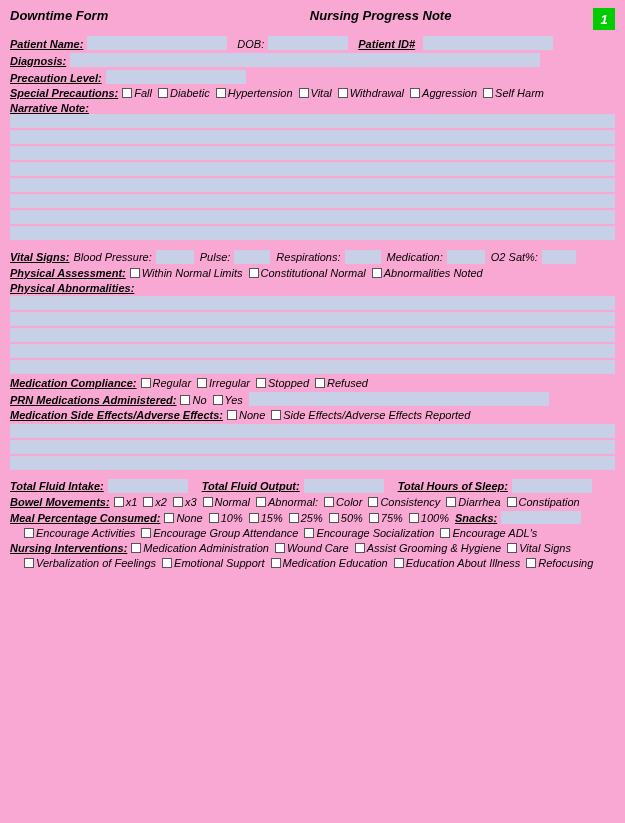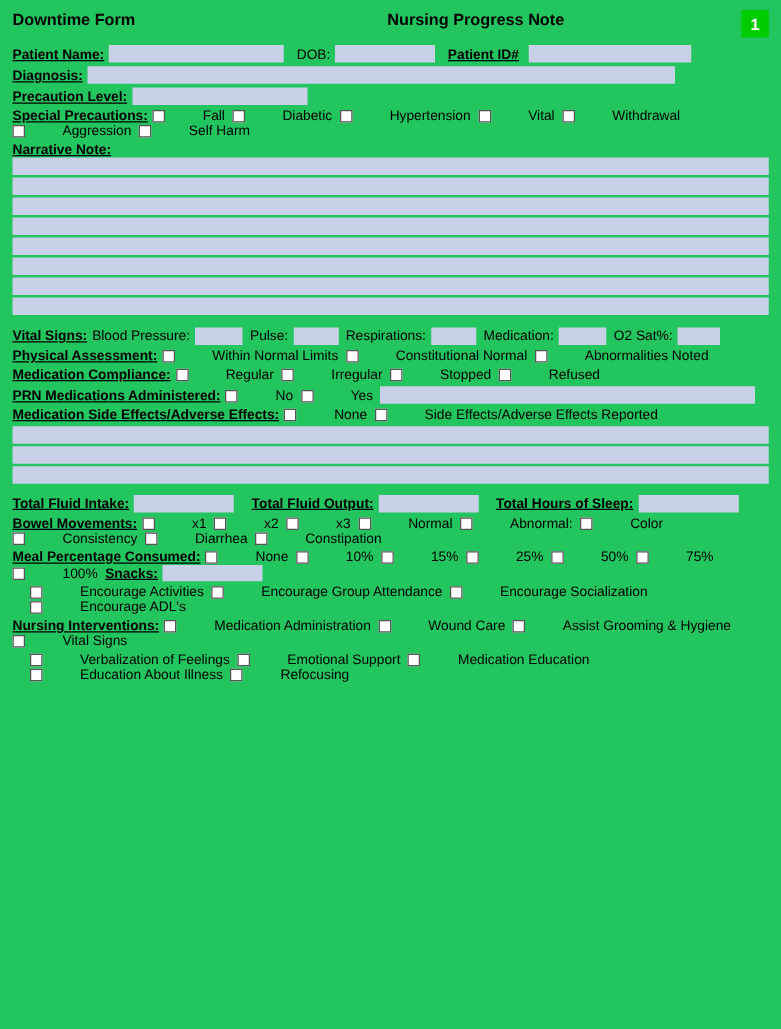--- a/index.html
+++ b/index.html
@@ -7,23 +7,24 @@
       font-family: Arial, sans-serif;
       font-size: 11px;
       background: #fff;
       width: 625px;
       min-height: 823px;
       color: #000;
     }
     .page {
       width: 625px;
       min-height: 823px;
-      background: #22c55e;
+      background: #f9a8d4;
       padding: 8px 10px;
       position: relative;
+      font-style: italic;
     }
     .header {
       display: flex;
       justify-content: space-between;
       align-items: flex-start;
       margin-bottom: 6px;
     }
     .header-left {
       font-size: 13px;
       font-weight: bold;
@@ -69,21 +70,20 @@
     }
     .label-normal {
       margin-right: 4px;
       white-space: nowrap;
     }
     .checkbox-item {
       display: inline-flex;
       align-items: center;
       margin-right: 6px;
       white-space: nowrap;
-      gap: 28px;
     }
     .checkbox-box {
       width: 10px;
       height: 10px;
       border: 1px solid #555;
       display: inline-block;
       margin-right: 2px;
       background: #fff;
       flex-shrink: 0;
     }
@@ -243,20 +243,30 @@
     <span class="checkbox-item">
         <span class="checkbox-box"></span>
         <span>Constitutional Normal</span>
       </span>
     <span class="checkbox-item">
         <span class="checkbox-box"></span>
         <span>Abnormalities Noted</span>
       </span>
   </div>
 
+  <div class="section-block">
+    <span class="label-bold">Physical Abnormalities:</span>
+    <div class="abnorm-lines">
+      <span class="full-line-input"></span>
+      <span class="full-line-input"></span>
+      <span class="full-line-input"></span>
+      <span class="full-line-input"></span>
+      <span class="full-line-input"></span>
+    </div>
+  </div>
 
   <div class="section-row">
     <span class="label-bold">Medication Compliance:</span>
     <span class="checkbox-item">
         <span class="checkbox-box"></span>
         <span>Regular</span>
       </span>
     <span class="checkbox-item">
         <span class="checkbox-box"></span>
         <span>Irregular</span>

